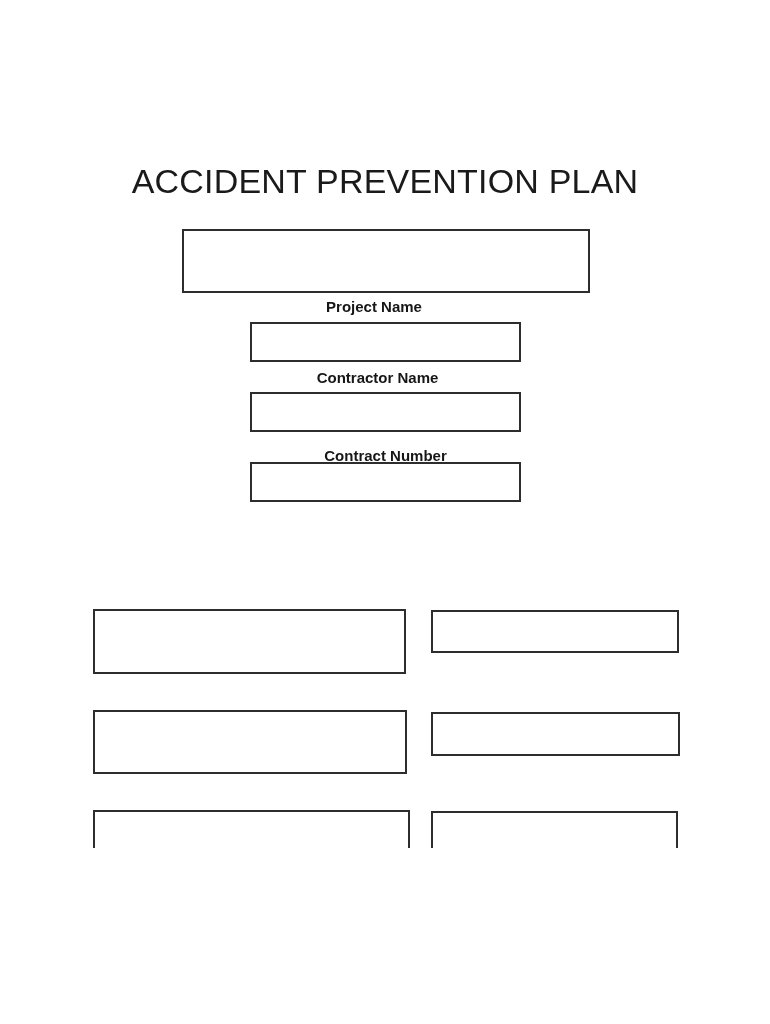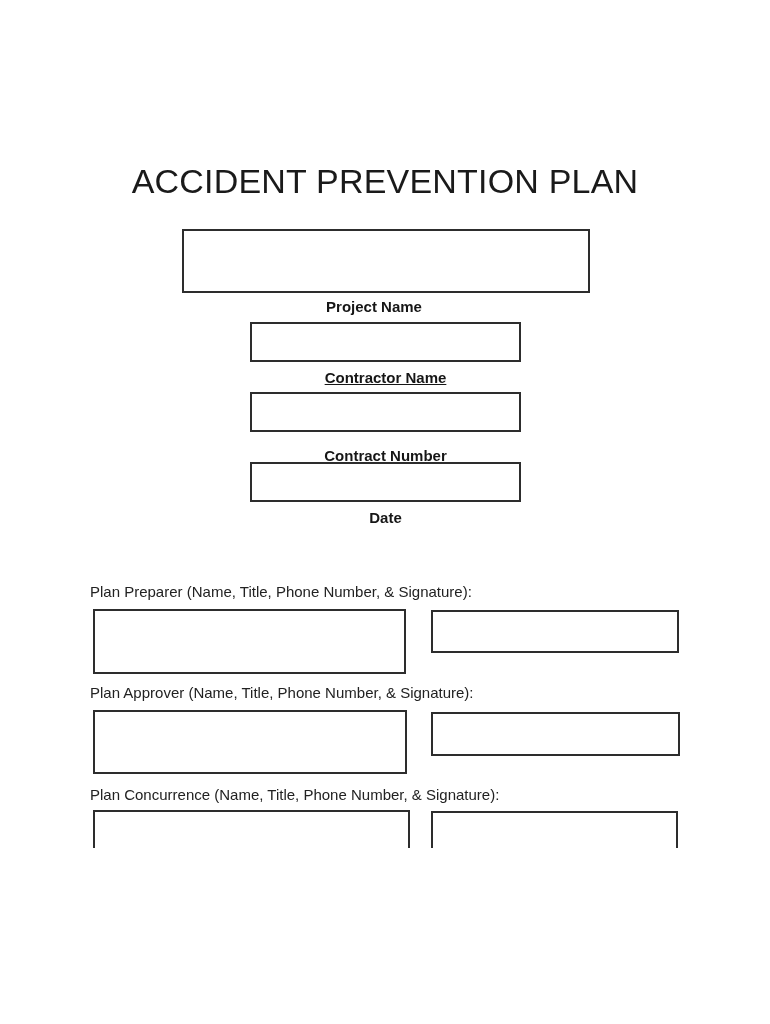--- a/index.html
+++ b/index.html
@@ -48,21 +48,21 @@
     font-size: 15px;
     font-weight: 400;
     color: #222222;
     white-space: nowrap;
   }
 
   
   #box-project      { left: 182px; top: 229px; width: 408px; height: 64px; }
   #lbl-project      { left: 170px; top: 298px; width: 408px; }
   #box-contractor   { left: 250px; top: 322px; width: 271px; height: 40px; }
-  #lbl-contractor   { left: 250px; top: 369px; width: 271px; text-decoration: underline; }
+  #lbl-contractor   { left: 242px; top: 369px; width: 271px; }
   #box-contract     { left: 250px; top: 392px; width: 271px; height: 40px; }
   #lbl-contract     { left: 250px; top: 439px; width: 271px; margin-top: 8px; }
   #box-date         { left: 250px; top: 462px; width: 271px; height: 40px; }
   #lbl-date         { left: 250px; top: 509px; width: 271px; }
 
   
   #lbl-preparer        { left: 90px;  top: 583px; }
   #box-preparer-info   { left: 93px;  top: 609px; width: 313px; height: 65px; }
   #box-preparer-sig    { left: 431px; top: 610px; width: 248px; height: 43px; }
 
@@ -84,27 +84,23 @@
   <div class="box" id="box-project"></div>
   <div class="fld-label" id="lbl-project">Project Name</div>
 
   <div class="box" id="box-contractor"></div>
   <div class="fld-label" id="lbl-contractor">Contractor Name</div>
 
   <div class="box" id="box-contract"></div>
   <div class="fld-label" id="lbl-contract">Contract Number</div>
 
   <div class="box" id="box-date"></div>
-  <div class="fld-label" id="lbl-date">Date</div>
 
-  <div class="sec-label" id="lbl-preparer">Plan Preparer (Name, Title, Phone Number, &amp; Signature):</div>
   <div class="box" id="box-preparer-info"></div>
   <div class="box" id="box-preparer-sig"></div>
 
-  <div class="sec-label" id="lbl-approver">Plan Approver (Name, Title, Phone Number, &amp; Signature):</div>
   <div class="box" id="box-approver-info"></div>
   <div class="box" id="box-approver-sig"></div>
 
-  <div class="sec-label" id="lbl-concurrence">Plan Concurrence (Name, Title, Phone Number, &amp; Signature):</div>
   <div class="box" id="box-concurrence-info"></div>
   <div class="box" id="box-concurrence-sig"></div>
 
 </div>
 
 </body></html>

